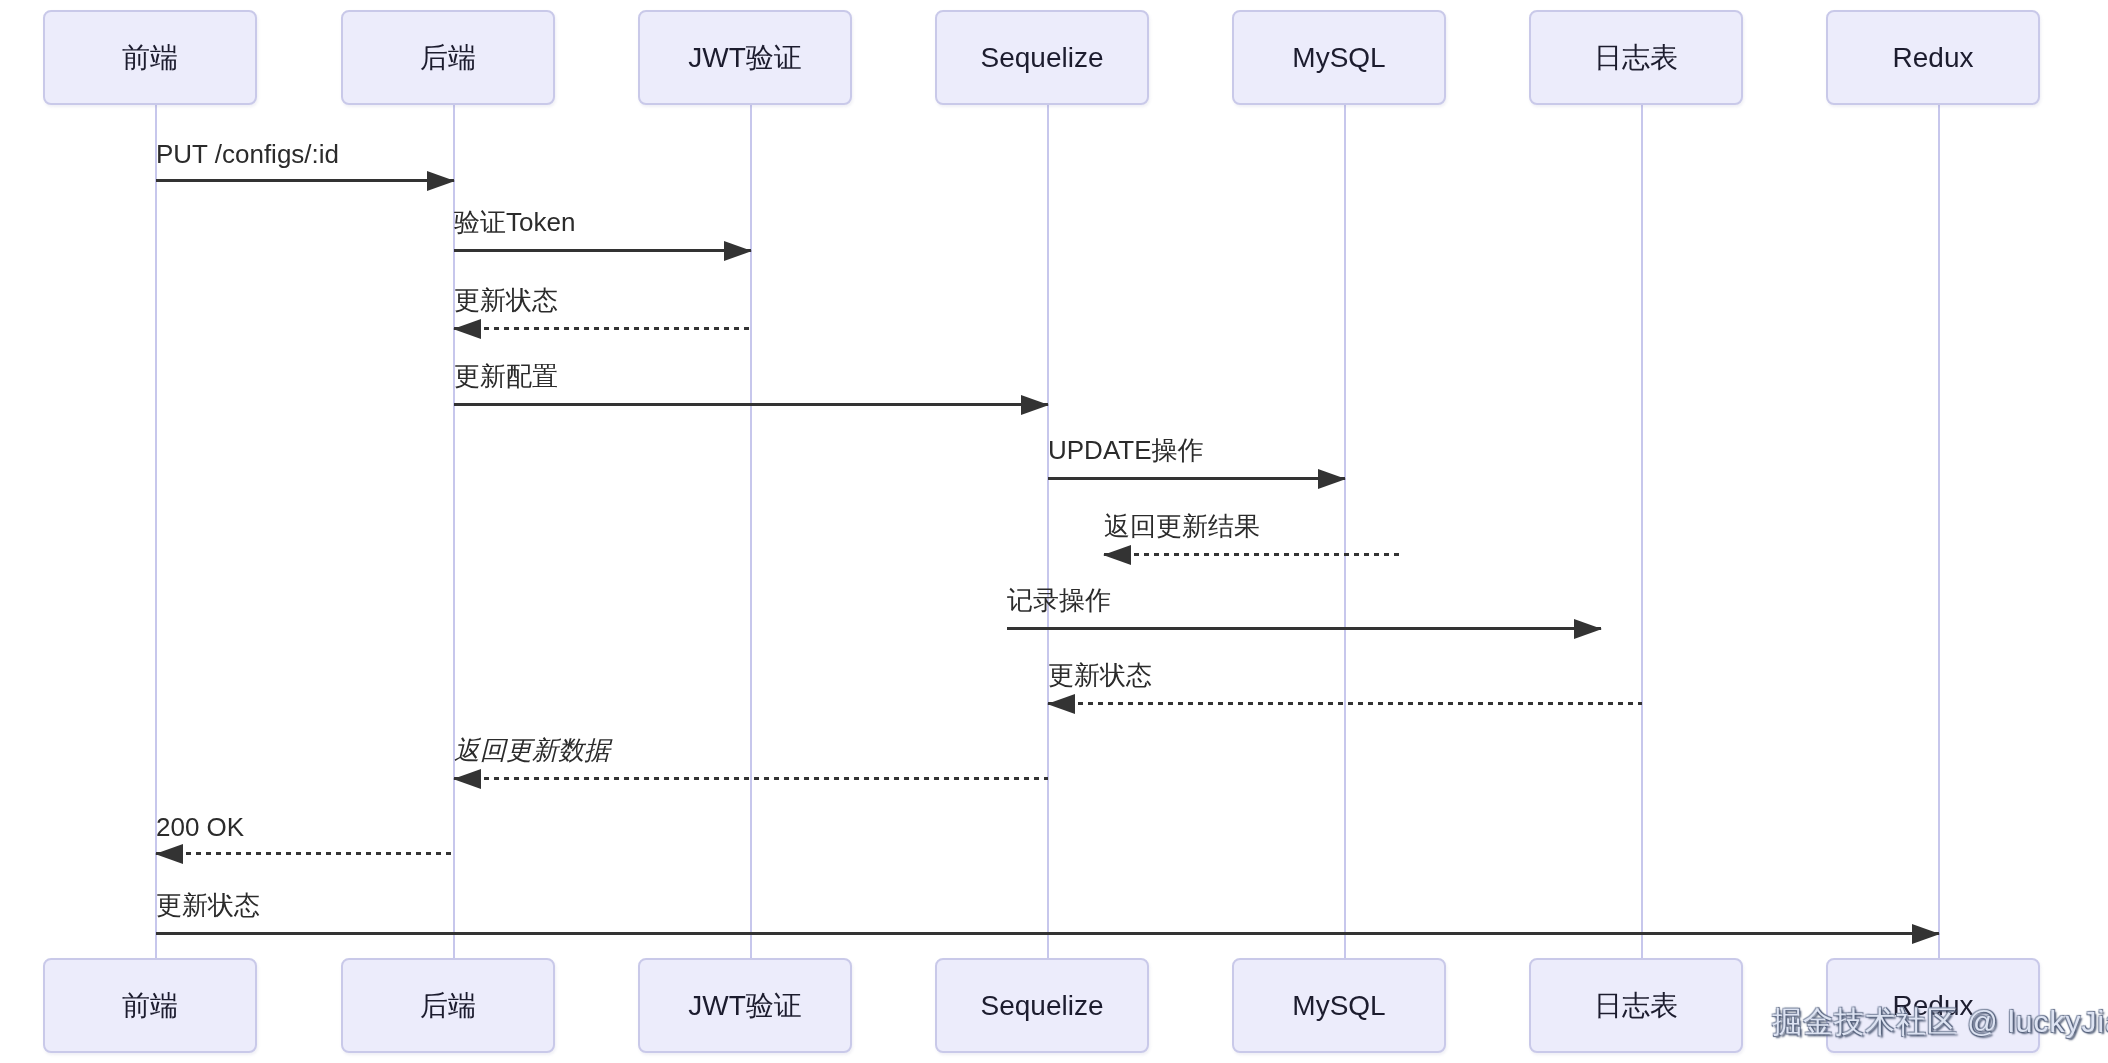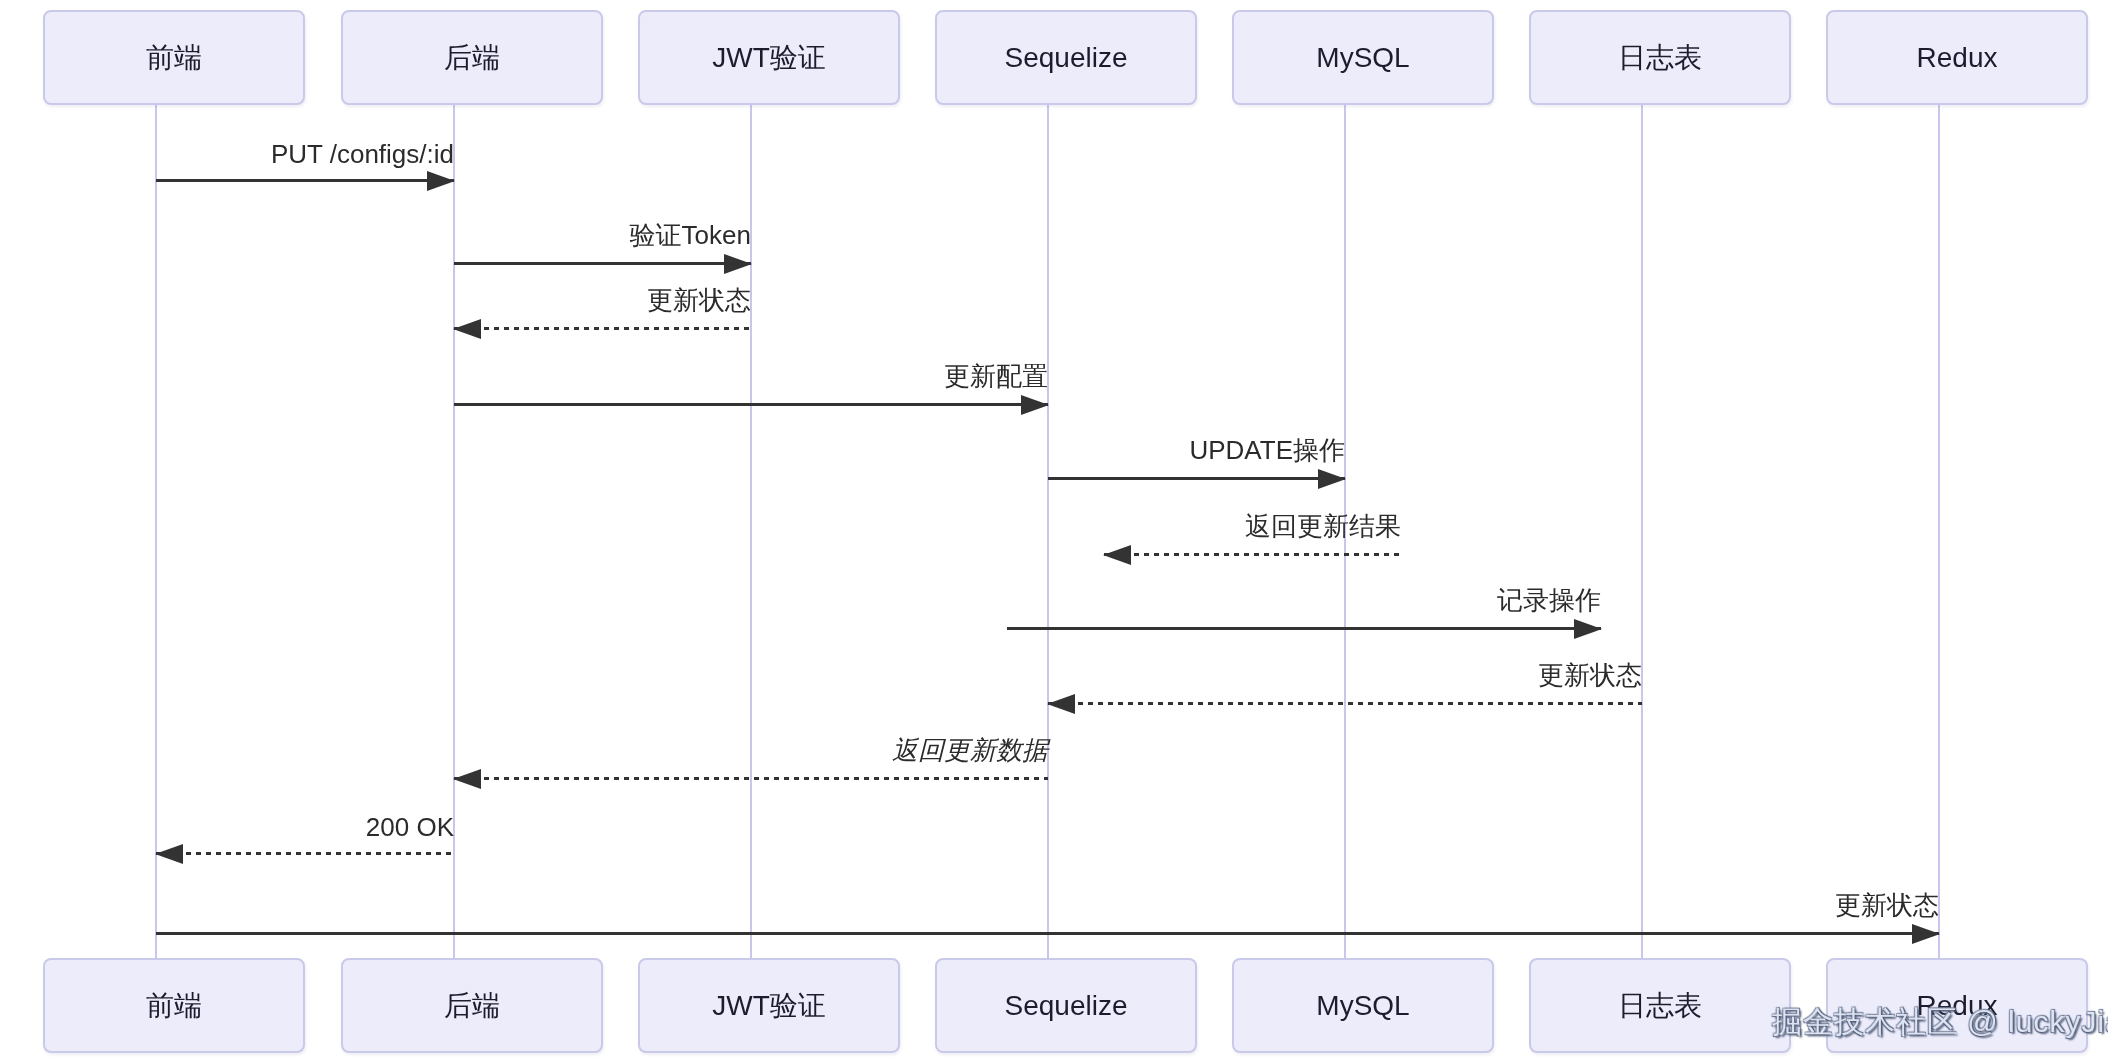--- a/index.html
+++ b/index.html
@@ -19,21 +19,21 @@
   .stage {
     position: relative;
     width: 2108px;
     height: 1063px;
     background: var(--bg-color);
     overflow: hidden;
   }
 
   .actor-box {
     position: absolute;
-    width: 262px;
+    width: 214px;
     height: 95px;
     background: var(--actor-fill);
     border: 2px solid var(--actor-border);
     border-radius: 8px;
     display: flex;
     align-items: center;
     justify-content: center;
     box-shadow: 1px 2px 3px rgba(120,120,170,0.12);
   }
   .actor-label {
@@ -75,21 +75,21 @@
     border-left: 28px solid var(--line-color);
   }
   .arrowhead.left {
     left: -1px;
     border-right: 28px solid var(--line-color);
   }
   .msg-label {
     position: absolute;
     left: 0; right: 0;
     bottom: 12px;
-    text-align: right;
+    text-align: left;
     font-size: 26px;
     color: var(--text-color);
     white-space: nowrap;
   }
 
   .watermark {
     position: absolute;
     left: 1772px;
     top: 1002px;
     font-size: 30px;
@@ -115,21 +115,21 @@
       <div class="lifeline" style="left: 1344px; top: 105px; height: 853px;"></div>
       <div class="lifeline" style="left: 1641px; top: 105px; height: 853px;"></div>
       <div class="lifeline" style="left: 1938px; top: 105px; height: 853px;"></div>
     </div>
   <div id="messages-layer">
       <div class="message" style="left: 156px; top: 179px; width: 298px;">
         <div class="msg-line solid"></div>
         <div class="arrowhead right"></div>
         <div class="msg-label">PUT /configs/:id</div>
       </div>
-      <div class="message" style="left: 454px; top: 262px; width: 297px;">
+      <div class="message" style="left: 454px; top: 249px; width: 297px;">
         <div class="msg-line solid"></div>
         <div class="arrowhead right"></div>
         <div class="msg-label">验证Token</div>
       </div>
       <div class="message" style="left: 454px; top: 327px; width: 297px;">
         <div class="msg-line dashed"></div>
         <div class="arrowhead left"></div>
         <div class="msg-label">更新状态</div>
       </div>
       <div class="message" style="left: 454px; top: 403px; width: 594px;">

